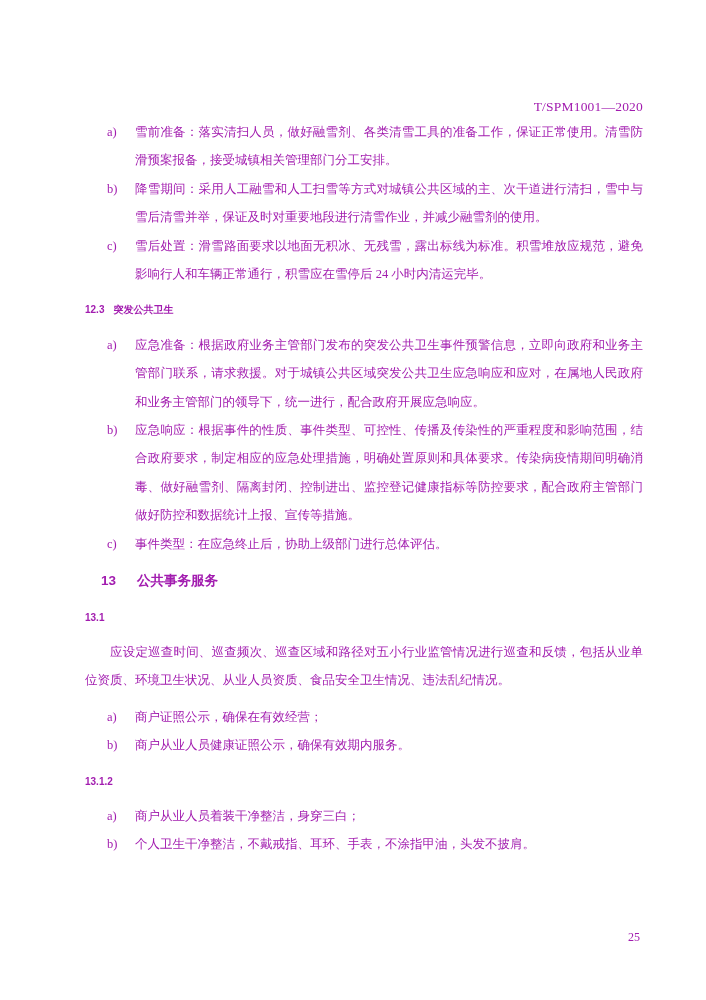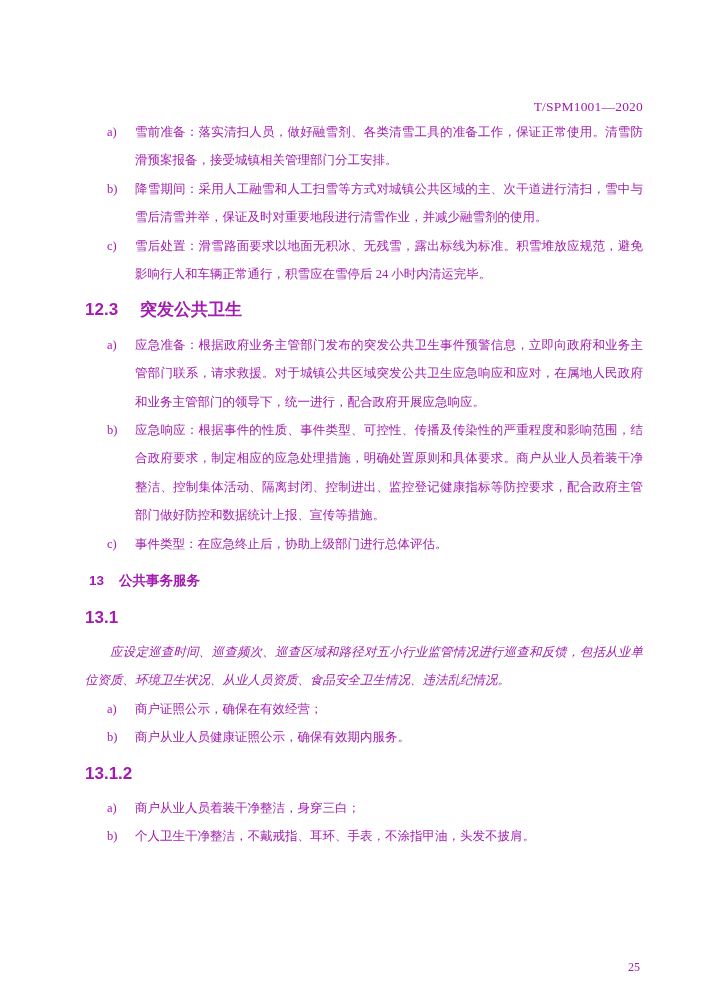--- a/index.html
+++ b/index.html
@@ -30,39 +30,38 @@
     line-height: 28.4px;
     text-align: justify;
   }
   .alpha-list { margin: 0; padding: 0; list-style: none; }
   .li { display: flex; padding-left: 22px; }
   .li-label { flex: 0 0 28px; }
   .li-text { flex: 1 1 auto; text-align: justify; }
   .heading {
     font-family: "Liberation Sans", "DejaVu Sans", sans-serif;
     font-weight: bold;
-    font-size: 17px;
+    font-size: 10px;
     display: flex;
-    gap: 22px;
+    gap: 9px;
     margin: 8px 0 6px 0;
     text-align: left;
   }
   .chapter-heading {
     font-size: 13.5px;
-    gap: 15px;
-    margin: 9px 0 6px 4px;
+    gap: 21px;
+    margin: 9px 0 6px 16px;
   }
   .body-paragraph {
-    margin: 6px 0 0 0;
+    margin: 6px 0 8px 0;
     text-indent: 2em;
-    font-style: italic;
   }
   .page-number {
     position: absolute;
-    top: 960px;
+    top: 930px;
     right: 66px;
     font-size: 12px;
   }
 </style>
 </head>
 <body>
 
 <div class="page">
 
   <div class="doc-header">T/SPM1001—2020</div>
@@ -89,21 +88,21 @@
       <span>突发公共卫生</span>
     </div>
 
     <div class="alpha-list">
       <div class="li">
         <span class="li-label">a)</span>
         <span class="li-text">应急准备：根据政府业务主管部门发布的突发公共卫生事件预警信息，立即向政府和业务主管部门联系，请求救援。对于城镇公共区域突发公共卫生应急响应和应对，在属地人民政府和业务主管部门的领导下，统一进行，配合政府开展应急响应。</span>
       </div>
       <div class="li">
         <span class="li-label">b)</span>
-        <span class="li-text">应急响应：根据事件的性质、事件类型、可控性、传播及传染性的严重程度和影响范围，结合政府要求，制定相应的应急处理措施，明确处置原则和具体要求。商户从业人员着装干净整洁、控制集体活动、隔离封闭、控制进出、监控登记健康指标等防控要求，配合政府主管部门做好防控和数据统计上报、宣传等措施。</span>
+        <span class="li-text">应急响应：根据事件的性质、事件类型、可控性、传播及传染性的严重程度和影响范围，结合政府要求，制定相应的应急处理措施，明确处置原则和具体要求。传染病疫情期间明确消毒、做好融雪剂、隔离封闭、控制进出、监控登记健康指标等防控要求，配合政府主管部门做好防控和数据统计上报、宣传等措施。</span>
       </div>
       <div class="li">
         <span class="li-label">c)</span>
         <span class="li-text">事件类型：在应急终止后，协助上级部门进行总体评估。</span>
       </div>
     </div>
 
     <div class="heading chapter-heading">
       <span>13</span>
       <span>公共事务服务</span>

